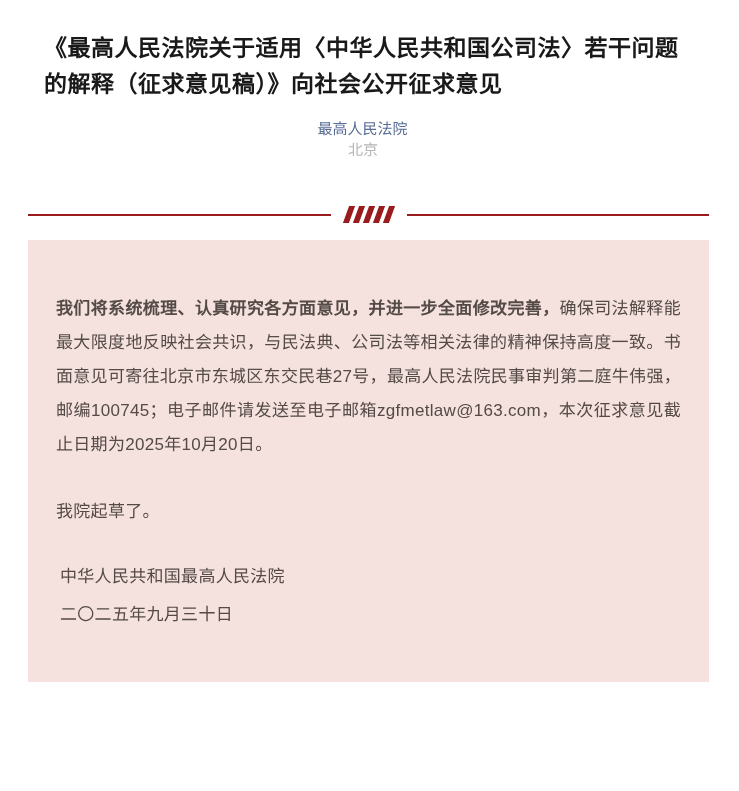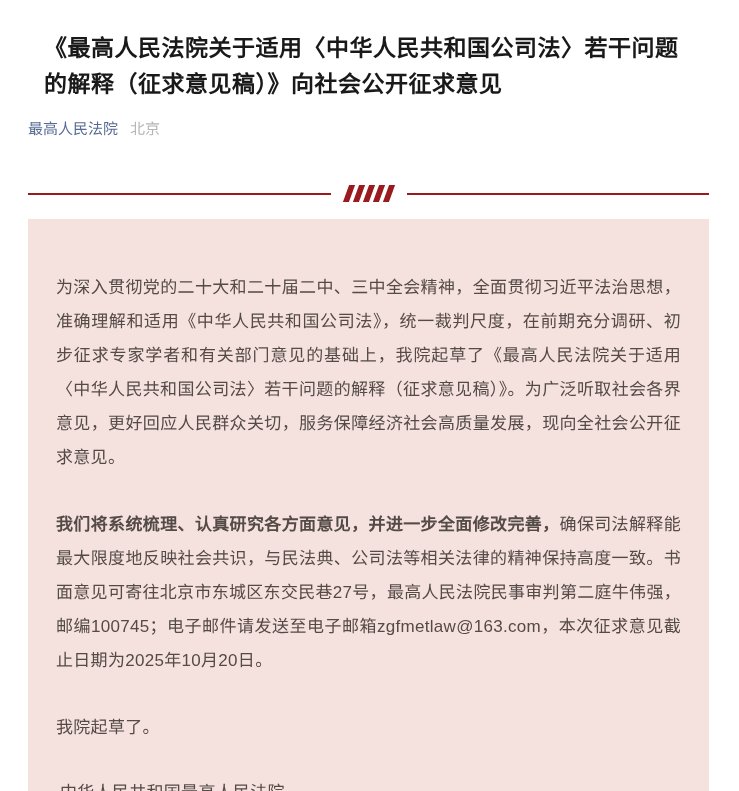--- a/index.html
+++ b/index.html
@@ -24,20 +24,21 @@
     line-height: 36px;
     color: var(--title-color, #191919);
     letter-spacing: 0.5px;
   }
   .byline {
     margin-top: 12px;
     display: flex;
     align-items: center;
     font-size: 15px;
     line-height: 21px;
+    flex-direction: column;
   }
   .byline .account {
     color: var(--account-color, #576b95);
     text-decoration: none;
     cursor: pointer;
     margin-right: 12px;
   }
   .byline .meta {
     color: var(--meta-color, #b5b5b5);
     margin-right: 11px;
@@ -109,21 +110,20 @@
       <span class="stripe"></span>
       <span class="stripe"></span>
       <span class="stripe"></span>
       <span class="stripe"></span>
       <span class="stripe"></span>
     </span>
     <span class="line"></span>
   </div>
 
   <div class="notice-box">
-    <p>为深入贯彻党的二十大和二十届二中、三中全会精神，全面贯彻习近平法治思想，准确理解和适用《中华人民共和国公司法》，统一裁判尺度，在前期充分调研、初步征求专家学者和有关部门意见的基础上，我院起草了《最高人民法院关于适用〈中华人民共和国公司法〉若干问题的解释（征求意见稿）》。为广泛听取社会各界意见，更好回应人民群众关切，服务保障经济社会高质量发展，现向全社会公开征求意见。</p>
 
     <p><strong>我们将系统梳理、认真研究各方面意见，并进一步全面修改完善，</strong><span>确保司法解释能最大限度地反映社会共识，与民法典、公司法等相关法律的精神保持高度一致。书面意见可寄往北京市东城区东交民巷27号，最高人民法院民事审判第二庭牛伟强，邮编100745；电子邮件请发送至电子邮箱zgfmetlaw@163.com，本次征求意见截止日期为2025年10月20日。</span></p>
 
     <p class="closing">我院起草了。</p>
 
     <div class="signature">
       <p>中华人民共和国最高人民法院</p>
       <p>二〇二五年九月三十日</p>
     </div>
   </div>

